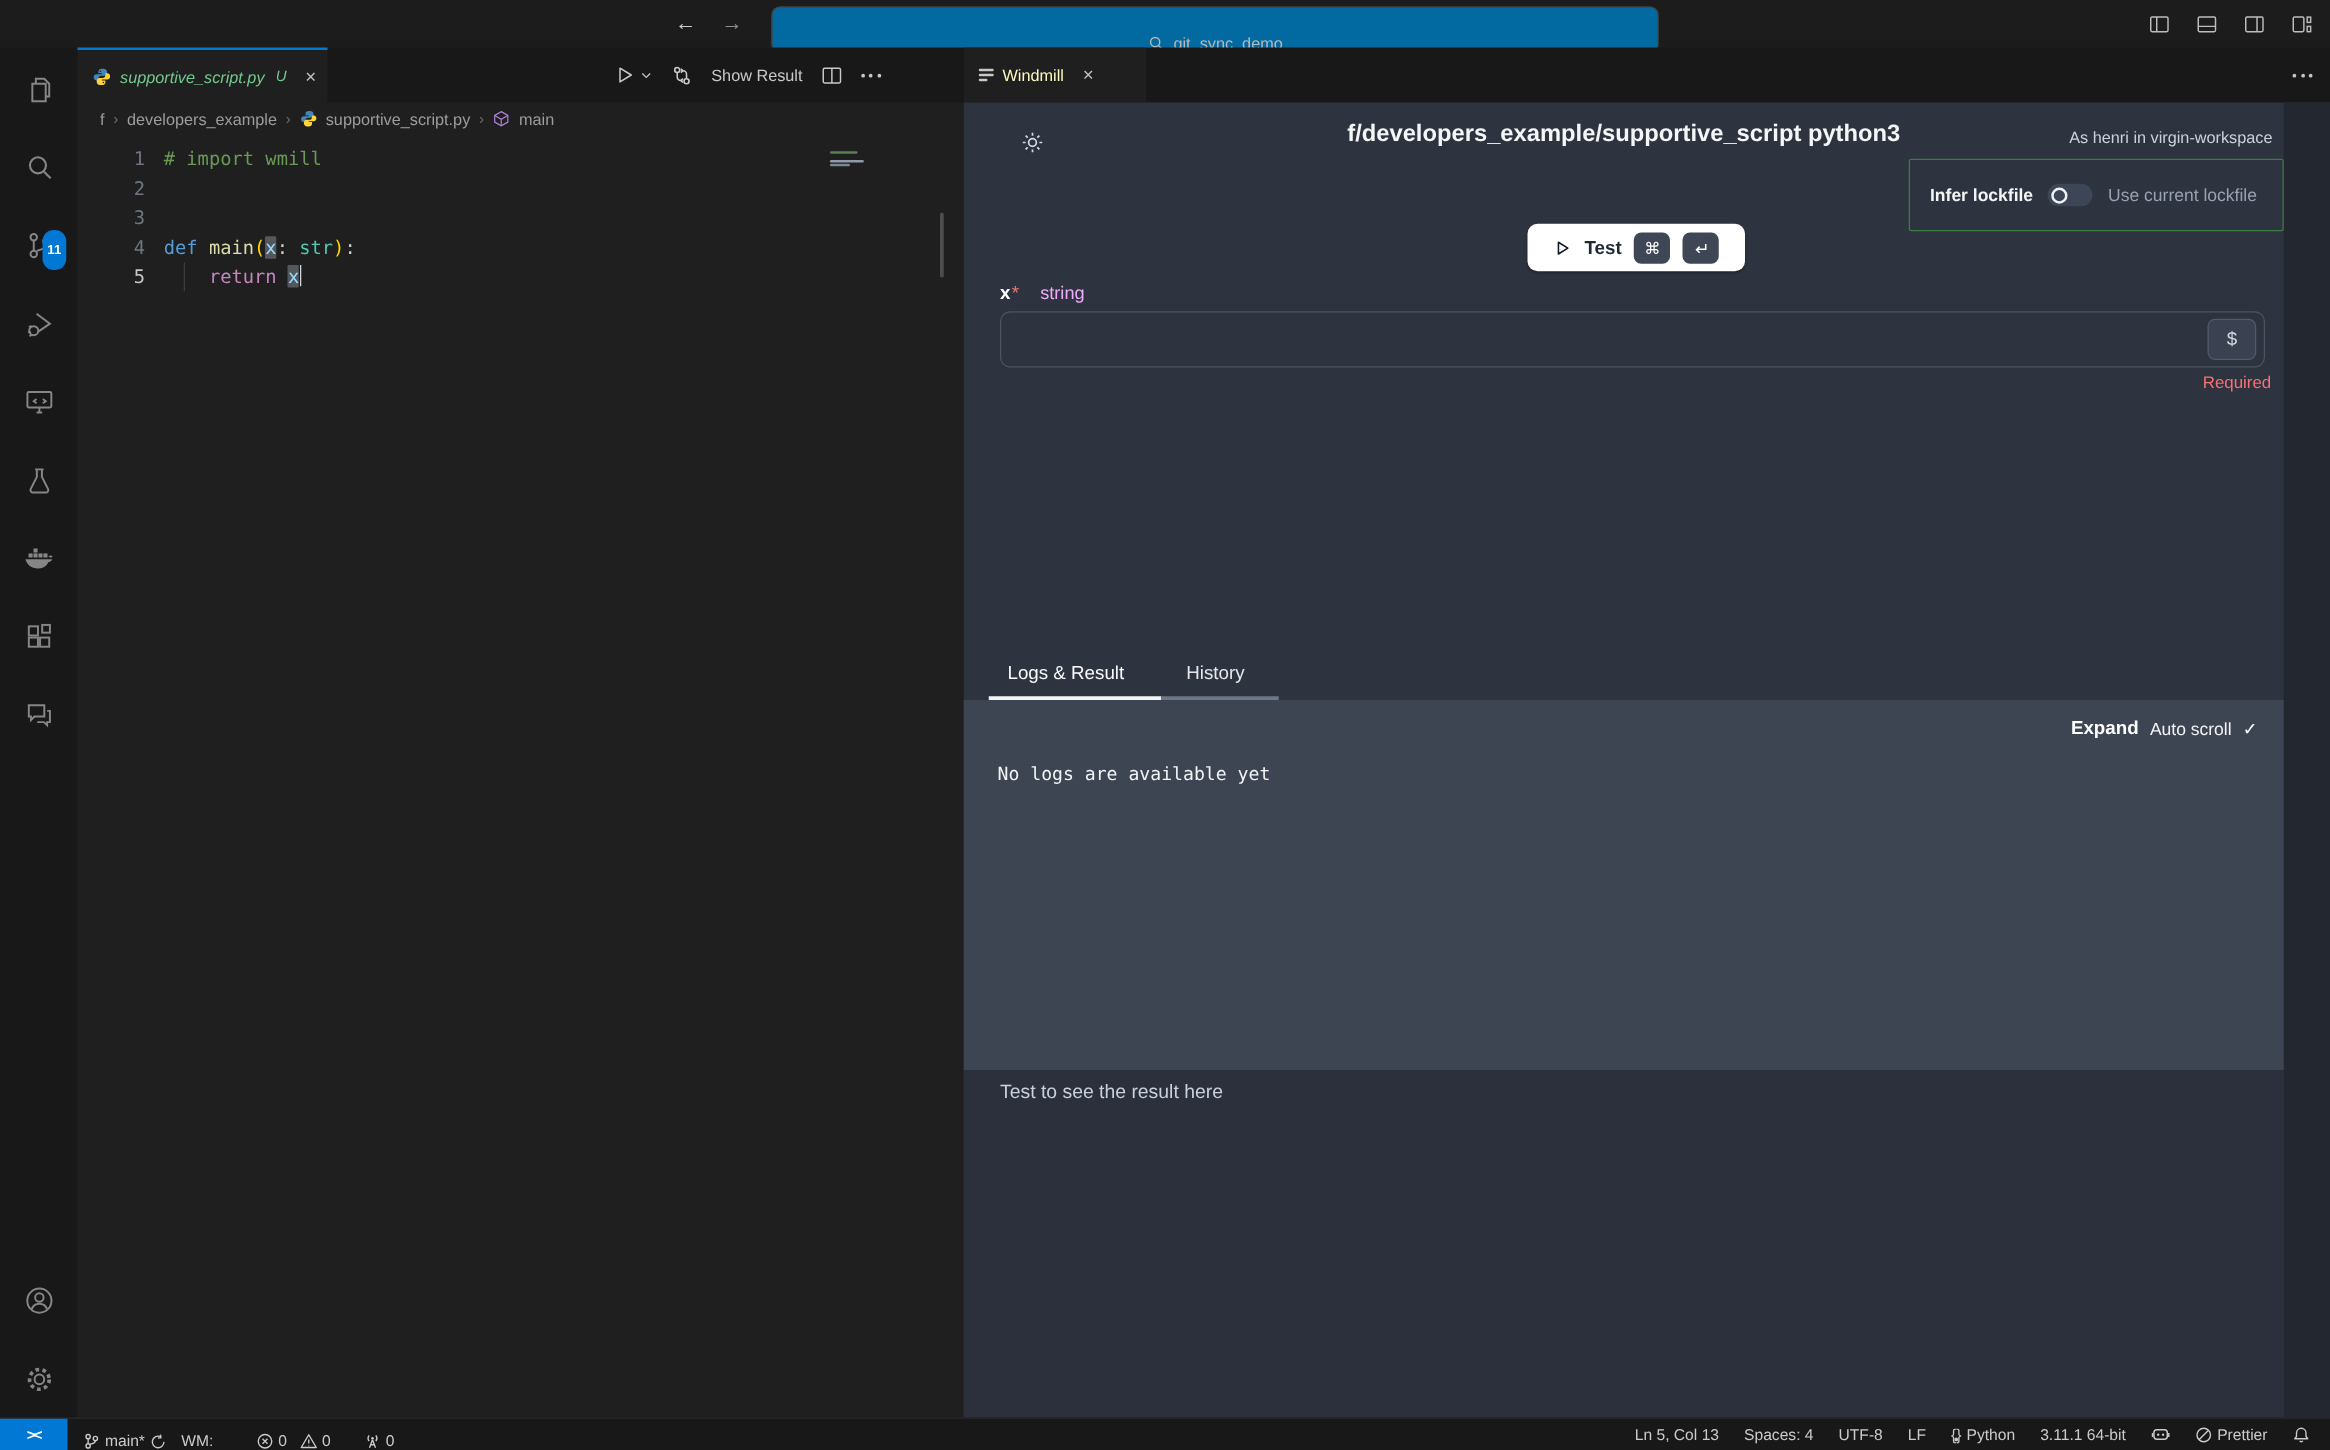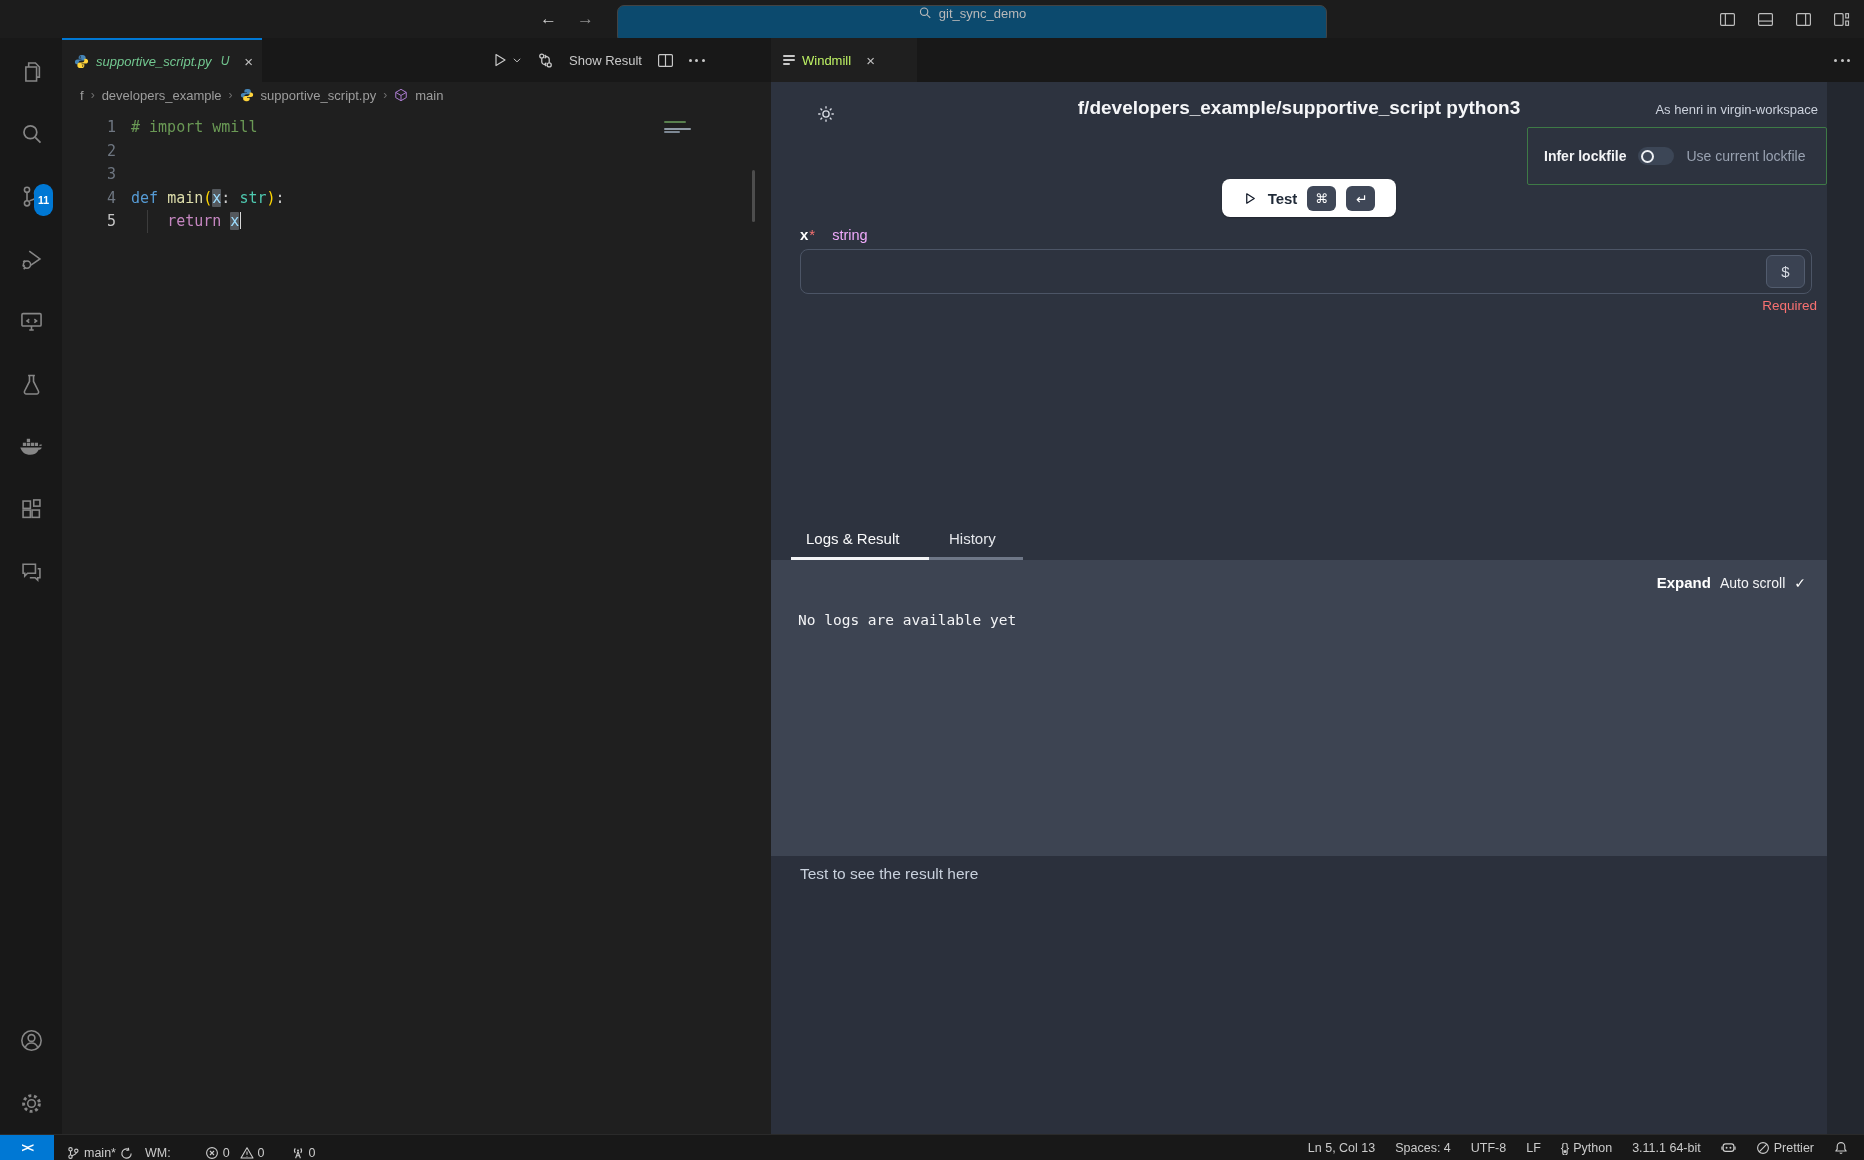--- a/index.html
+++ b/index.html
@@ -6,37 +6,37 @@
   html,body{width:1864px;height:1160px;overflow:hidden;background:#1f1f1f;
     font-family:"Liberation Sans",sans-serif;-webkit-font-smoothing:antialiased}
   .app{position:absolute;inset:0;width:1864px;height:1160px}
   svg{display:block}
 
   
   .titlebar{position:absolute;left:0;top:0;width:1864px;height:38px;background:#1c1c1c}
   .nav{position:absolute;left:540px;top:0;height:38px;display:flex;align-items:center;gap:20px;font-size:17px}
   .nav .back{color:#cdcdcd}.nav .fwd{color:#8f8f8f}
   .cmdcenter{position:absolute;left:617px;top:5px;width:710px;height:38px;border:1px solid #434343;
-    border-radius:7px;background:#0c4a6e;display:flex;align-items:flex-start;justify-content:center;gap:7px;
+    border-radius:7px;background:#0369a1;display:flex;align-items:flex-end;justify-content:center;gap:7px;
     font-size:13px;color:#b9b9b9}
   .wincontrols{position:absolute;right:14px;top:0;height:38px;display:flex;align-items:center;gap:21px;color:#bdbdbd}
 
   
   .activitybar{position:absolute;left:0;top:38px;width:62px;height:1096px;background:#181818}
   .ab-item{position:absolute;left:0;width:62px;height:50px;display:flex;align-items:center;justify-content:center;color:#868686}
   .ab-badge{position:absolute;right:9px;bottom:5px;min-width:18px;height:32px;border-radius:9px;background:#0078d4;
     color:#fff;font-size:10.5px;font-weight:700;display:flex;align-items:center;justify-content:center;padding:0 4px}
 
   
   .tabbar{position:absolute;left:62px;top:38px;width:1802px;height:44px;background:#181818}
   .tab{position:absolute;top:0;height:44px;background:#1f1f1f;display:flex;align-items:center;padding:0 12px;gap:7px}
   .tab.editor-tab{left:0;width:200px;border-top:2px solid #0078d4}
   .tab.panel-tab{left:709px;width:146px}
   .tab-label{font-style:italic;color:#73c991;font-size:13px}
-  .tab-label.plain{font-style:normal;color:#bef264}
+  .tab-label.plain{font-style:normal;color:#fef9c3}
   .tab-dirty{color:#73c991;font-size:12px;font-style:italic;margin-left:2px}
   .tab-close{color:#c0c0c0;font-size:15px;margin-left:8px;cursor:default}
   .ed-actions{position:absolute;left:430px;top:0;height:44px;display:flex;align-items:center;gap:15px;color:#c9c9c9;font-size:13px}
   .dots{display:flex;gap:3.5px;align-items:center}
   .dots i{width:3px;height:3px;border-radius:50%;background:currentColor}
   .panel-more{position:absolute;left:1772px;top:0;height:44px;display:flex;align-items:center;color:#c5c5c5}
   .wm-logo{display:flex;flex-direction:column;gap:2.5px}
   .wm-logo i{height:1.6px;background:#c8c8c8;border-radius:1px}
   .wm-logo i:nth-child(1){width:12px}.wm-logo i:nth-child(2){width:12px}.wm-logo i:nth-child(3){width:7px}
 

